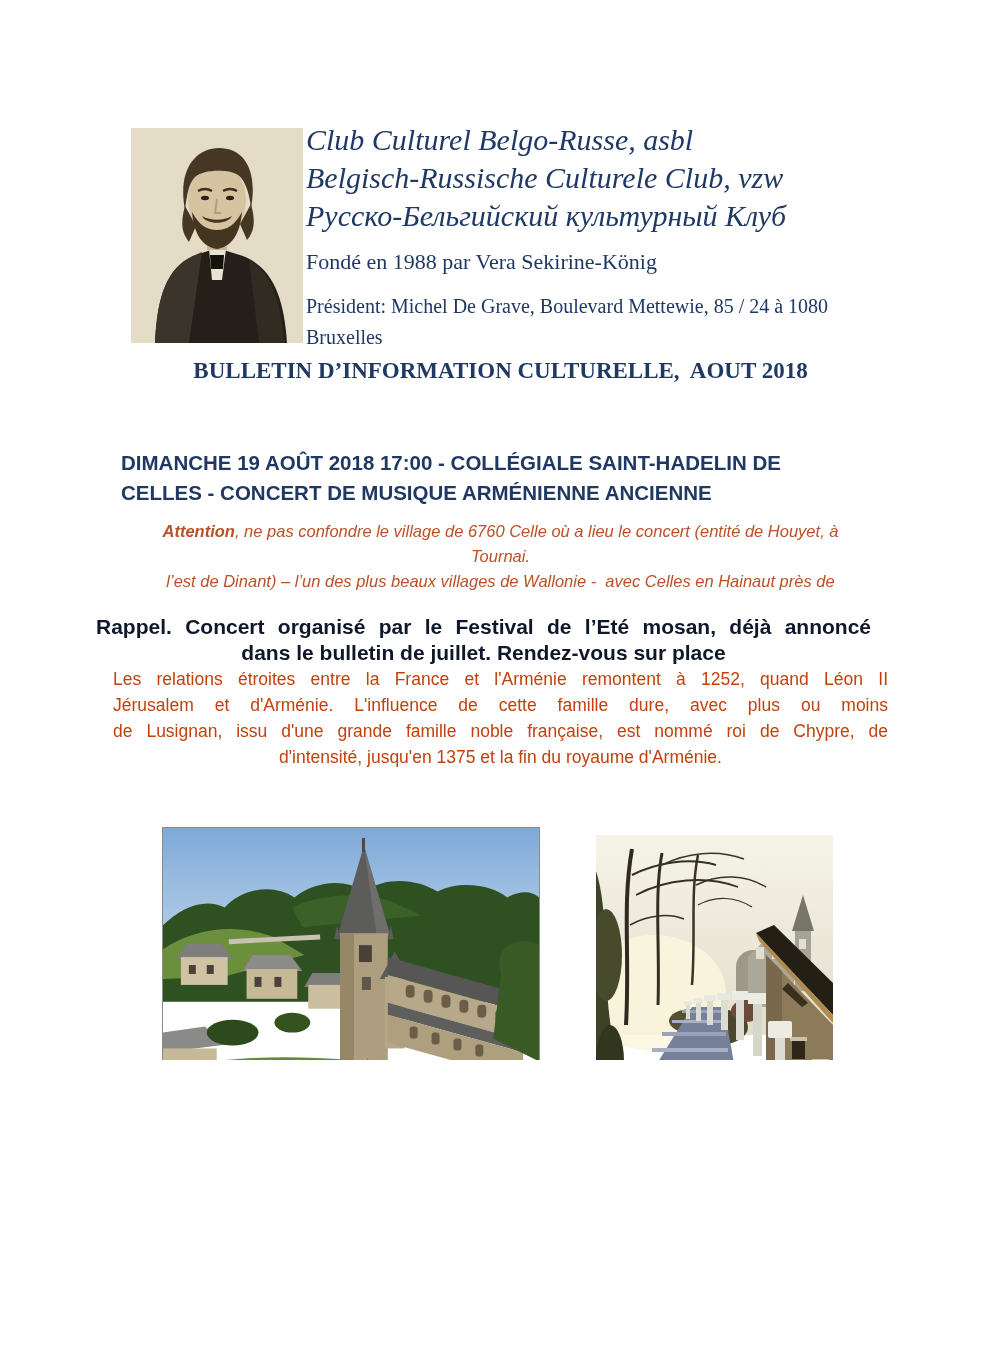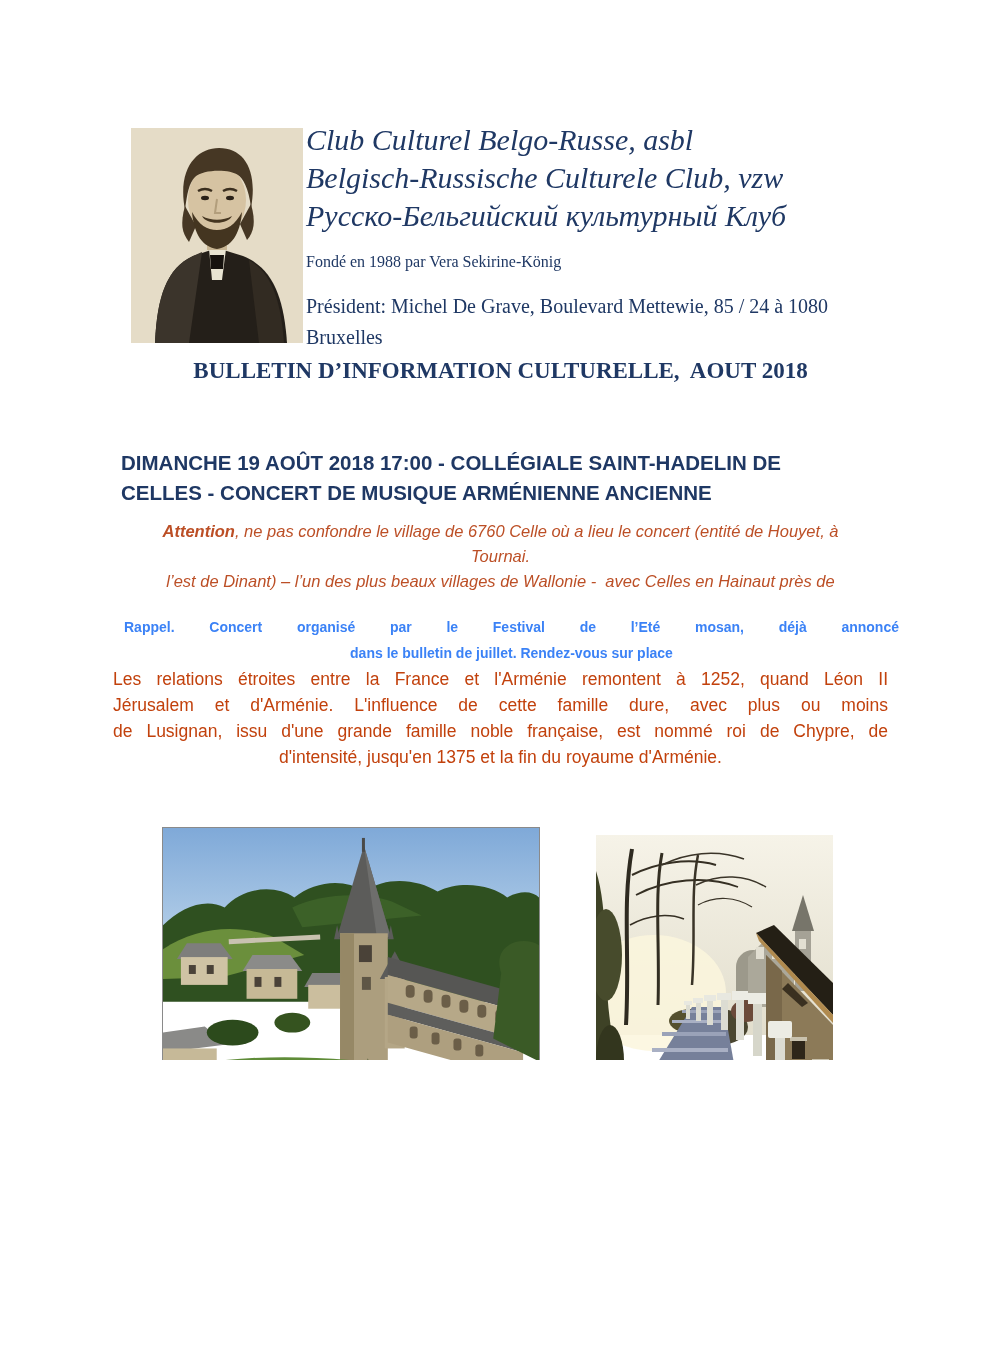--- a/index.html
+++ b/index.html
@@ -23,21 +23,21 @@
     font-family: "Liberation Serif", serif;
   }
   .org-line {
     font-style: italic;
     font-size: 30px;
     line-height: 38px;
     white-space: nowrap;
   }
   .founded-line {
     margin-top: 14px;
-    font-size: 16px;
+    font-size: 22px;
     line-height: 26px;
   }
   .president-line {
     margin-top: 16px;
     font-size: 20px;
     line-height: 31px;
     width: 575px;
   }
   
   .bulletin-title {
@@ -65,25 +65,25 @@
     color: #BC4F26;
     font-style: italic;
     font-size: 16.5px;
     line-height: 25px;
     text-align: center;
   }
   .attention .aline { white-space: pre-wrap; }
   .attention .lead { font-weight: bold; }
   
   .rappel {
-    position: absolute; left: 124px; top: 614px; width: 775px;
+    position: absolute; left: 96px; top: 614px; width: 775px;
     font-weight: bold;
-    font-size: 14px;
+    font-size: 21px;
     line-height: 26px;
-    color: #3b82f6;
+    color: #0f172a;
   }
   .bodytext {
     position: absolute; left: 113px; top: 666px; width: 775px;
     font-size: 17.5px;
     line-height: 26px;
     color: #c2410c;
   }
   .jline { text-align: justify; text-align-last: justify; white-space: normal; }
   .jline-last { text-align: center; }
   

